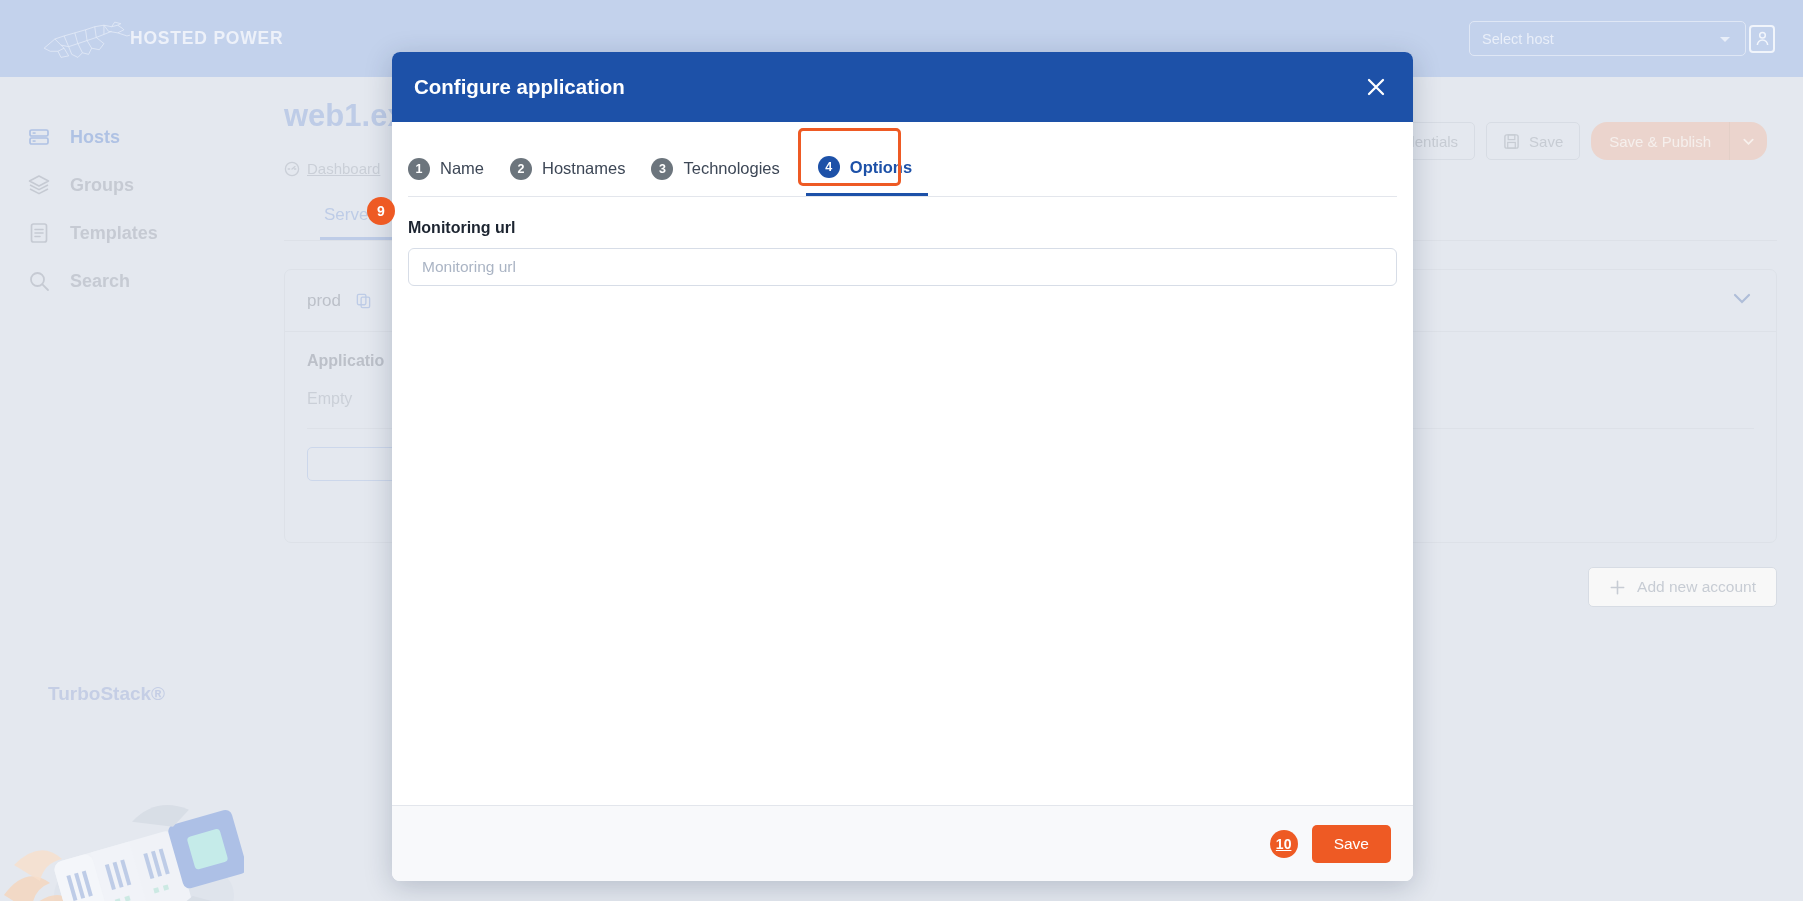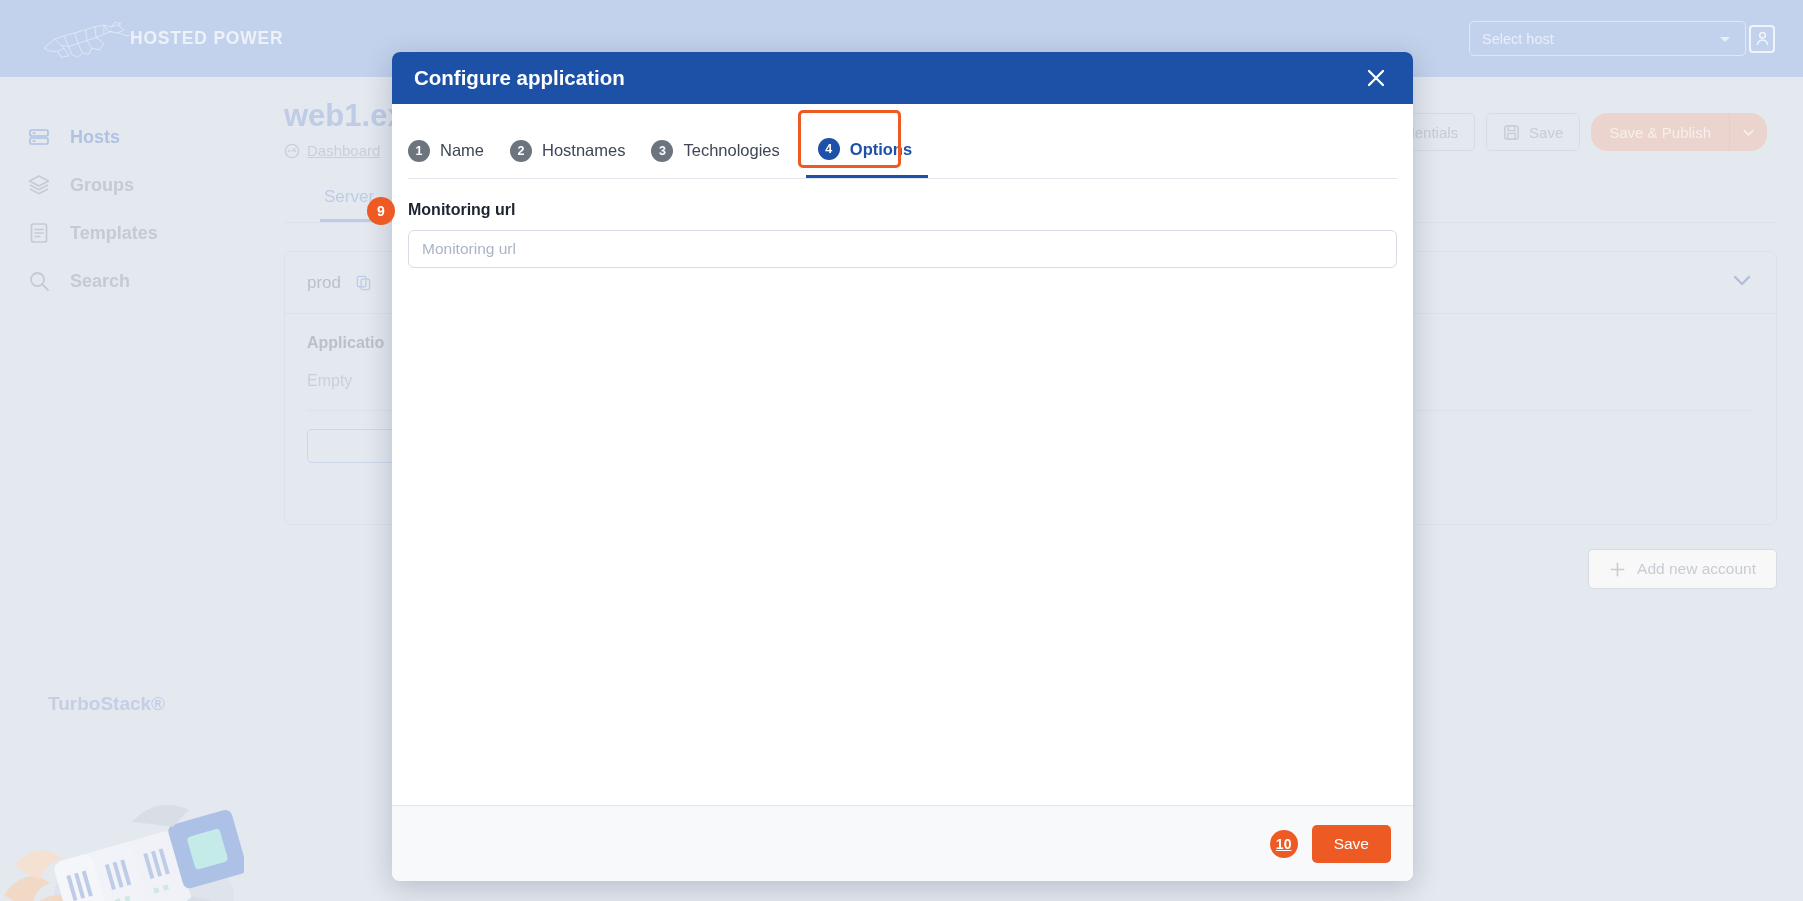--- a/index.html
+++ b/index.html
@@ -49,36 +49,36 @@
     color: #808b9e;
   }
   .nav-item.active { color: #4f78c4; }
   .nav-item .ico { width: 26px; height: 26px; display: flex; align-items: center; justify-content: center; }
 
   .turbo {
     position: absolute; left: 0; bottom: 0; width: 258px; height: 230px;
     overflow: hidden;
   }
   .turbo-title {
-    position: absolute; top: 22px; left: 48px;
+    position: absolute; top: 12px; left: 48px;
     font-size: 19px; font-weight: 700; color: #7e93c6;
   }
   .turbo-art { position: absolute; left: -6px; bottom: -34px; width: 250px; height: 190px; }
 
   .content {
     position: absolute; top: 77px; left: 258px; width: 1545px; height: 824px;
     background: #c3ccdb;
   }
 
   .page-head { position: relative; padding: 22px 36px 0 26px; display: flex; }
   .page-title {
     font-size: 31px; font-weight: 700; color: #6f8ec9; line-height: 1.1;
   }
   .crumb {
-    margin-top: 9px; display: flex; align-items: center; gap: 7px;
+    margin-top: 27px; display: flex; align-items: center; gap: 7px;
     font-size: 15px; color: #8b96a8;
   }
   .crumb a { color: #8b96a8; text-decoration: underline; }
   .head-actions {
     margin-left: auto; display: flex; align-items: center; gap: 11px; padding-top: 6px;
   }
   .btn {
     height: 38px; border: 1px solid #a7b2c3; border-radius: 5px;
     display: flex; align-items: center; gap: 9px; padding: 0 16px;
     font-size: 15px; color: #838e9f; background: transparent;
@@ -144,21 +144,21 @@
   }
 
   
   .modal {
     position: absolute; left: 392px; top: 52px; width: 1021px; height: 829px;
     background: #ffffff; border-radius: 8px; z-index: 30;
     box-shadow: 0 6px 28px rgba(20,35,70,.22);
     display: flex; flex-direction: column; overflow: hidden;
   }
   .modal-head {
-    height: 52px; background: #1d51a8; display: flex; align-items: center;
+    height: 70px; background: #1d51a8; display: flex; align-items: center;
     padding: 0 22px 0 22px;
   }
   .modal-title { color: #fff; font-size: 20.5px; font-weight: 700; }
   .modal-close {
     margin-left: auto; width: 30px; height: 30px;
     display: flex; align-items: center; justify-content: center;
   }
   .modal-body { flex: 1; padding: 20px 16px 0 16px; background: #fff; }
 
   .steps {

